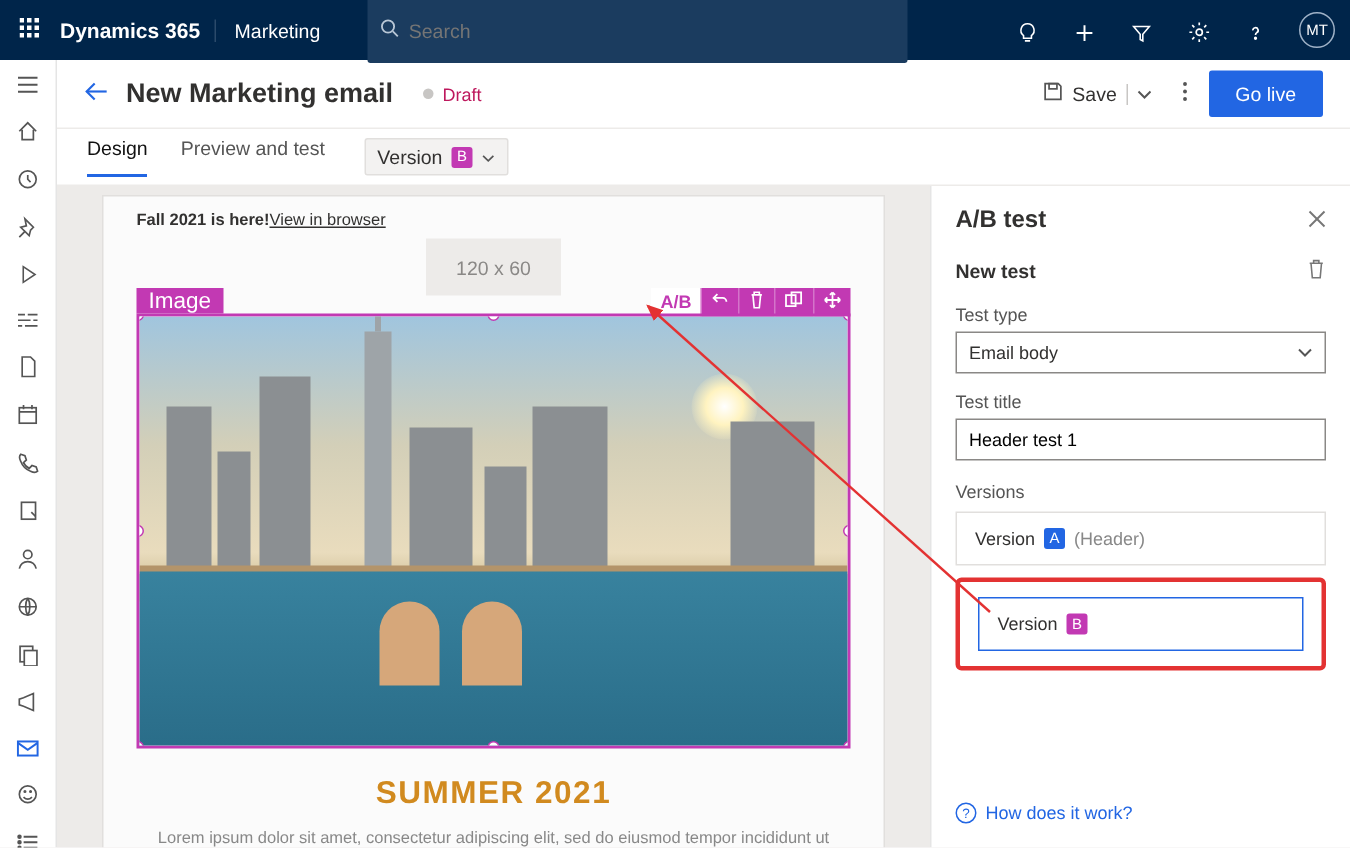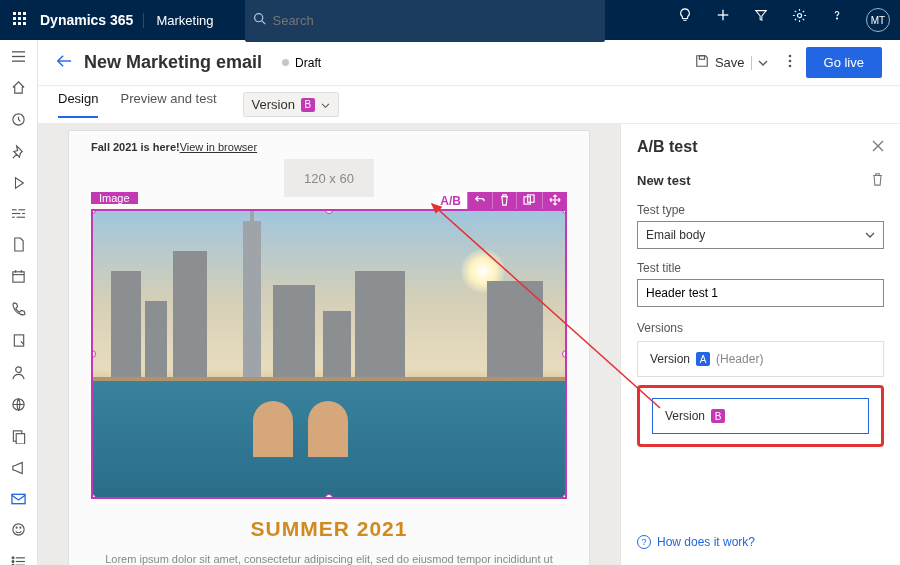--- a/index.html
+++ b/index.html
@@ -3,34 +3,34 @@
 <meta charset="utf-8">
 <style>
   * { box-sizing: border-box; margin: 0; padding: 0; }
   body { font-family: "Segoe UI", Arial, sans-serif; font-size: 13px; color: #323130; background: #fff; width: 900px; height: 565px; overflow: hidden; position: relative; }
   .topbar { display: flex; align-items: center; height: 40px; background: #00254a; color: #fff; }
   .waffle { width: 40px; text-align: center; font-size: 14px; }
   .brand { font-weight: 600; font-size: 14px; margin-right: 10px; }
   .app { font-size: 13px; padding: 0 12px; border-left: 1px solid #2b4a6a; }
   .searchwrap { flex: 0 0 360px; margin-left: 20px; display: flex; align-items: center; background: #1b3c5f; height: 44px; border-radius: 2px; padding: 0 8px; color: #b9c7d6; }
   .searchwrap input { flex: 1; background: transparent; border: none; color: #fff; font-size: 13px; outline: none; margin-left: 6px; }
-  .top-icons { margin-left: auto; display: flex; align-items: flex-start; }
+  .top-icons { margin-left: auto; display: flex; align-items: flex-end; }
   .top-icons .ic { width: 38px; text-align: center; font-size: 14px; color: #fff; }
   .avatar { width: 24px; height: 24px; border-radius: 50%; border: 1px solid #9fb2c7; display: flex; align-items: center; justify-content: center; font-size: 10px; margin: 0 10px; }
 
   .main { display: flex; height: 525px; }
   .leftrail { width: 38px; border-right: 1px solid #e5e5e5; background: #fff; display: flex; flex-direction: column; align-items: center; padding-top: 10px; gap: 14px; color: #555; font-size: 14px; }
   .leftrail .railic { color: #555; }
   .leftrail .railic.active { color: #2266e3; }
 
   .content { flex: 1; display: flex; flex-direction: column; }
   .commandbar { display: flex; align-items: center; height: 46px; padding: 0 18px; border-bottom: 1px solid #edebe9; }
   .back { color: #2266e3; font-size: 15px; margin-right: 12px; }
   .pagetitle { font-size: 18px; font-weight: 600; }
-  .draft { display: flex; align-items: center; margin-left: 20px; color: #000000; font-size: 12px; }
+  .draft { display: flex; align-items: center; margin-left: 20px; color: #be185d; font-size: 12px; }
   .draft .dot { width: 7px; height: 7px; border-radius: 50%; background: #c8c6c4; margin-right: 6px; }
   .cmdright { margin-left: auto; display: flex; align-items: center; gap: 8px; }
   .savebtn { display: flex; align-items: center; gap: 6px; padding: 4px 6px; font-size: 13px; }
   .savebtn .div { width: 1px; height: 14px; background: #c8c6c4; }
   .more { padding: 0 6px; color: #555; }
   .golive { background: #2266e3; color: #fff; border: none; padding: 8px 18px; border-radius: 2px; font-size: 13px; }
 
   .toolbar { display: flex; align-items: center; height: 38px; padding: 0 20px; border-bottom: 1px solid #edebe9; font-size: 13px; }
   .tabs { display: flex; gap: 22px; }
   .tab { padding-bottom: 10px; color: #555; }
@@ -45,21 +45,21 @@
   .badge.a { background: #2266e3; }
   .badge.b { background: #c239b3; }
 
   .workarea { display: flex; flex: 1; min-height: 0; }
   .canvaswrap { flex: 1; background: #edebe9; padding: 6px 30px 0 30px; overflow: hidden; }
   .emailbody { background: #fbfbfb; border: 1px solid #e1dfdd; padding: 10px 22px 0 22px; height: 440px; }
   .toprow { display: flex; justify-content: flex-start; font-size: 11px; margin-bottom: 6px; }
   .vib { text-decoration: underline; }
   .logo { width: 90px; height: 38px; background: #edebe9; color: #8a8886; display: flex; align-items: center; justify-content: center; font-size: 13px; margin: 0 auto 12px auto; }
   .selwrap { position: relative; }
-  .tagImage { position: absolute; top: -17px; left: 0; background: #c239b3; color: #fff; font-size: 11px; padding: 0 8px; }
+  .tagImage { position: absolute; top: -17px; left: 0; background: #c239b3; color: #fff; font-size: 15px; padding: 0 8px; }
   .selbar { position: absolute; top: -17px; right: 0; display: flex; background: #c239b3; color: #fff; font-size: 12px; }
   .selbar span { padding: 2px 6px; border-left: 1px solid rgba(255,255,255,.3); cursor: pointer; }
   .selbar span:first-child { border-left: none; background: #fff; color: #c239b3; font-weight: 600; }
   .hero { height: 290px; border: 2px solid #c239b3; position: relative; overflow: hidden; }
   .sky { position: absolute; inset: 0; background: linear-gradient(to bottom, #a0c5de 0%, #d3cfb8 30%, #e9dcbd 55%, #d8c9a4 60%, #3f8aa7 60%, #2f7894 100%); }
   .sun { position: absolute; right: 60px; top: 38px; width: 44px; height: 44px; border-radius: 50%; background: radial-gradient(circle, #fff 0%, #fff3c0 40%, rgba(255,240,180,0) 75%); }
   .building { position: absolute; bottom: 116px; background: #8b8f92; }
   .b1 { left: 18px; width: 30px; height: 110px; }
   .b2 { left: 52px; width: 22px; height: 80px; }
   .b3 { left: 80px; width: 34px; height: 130px; }

